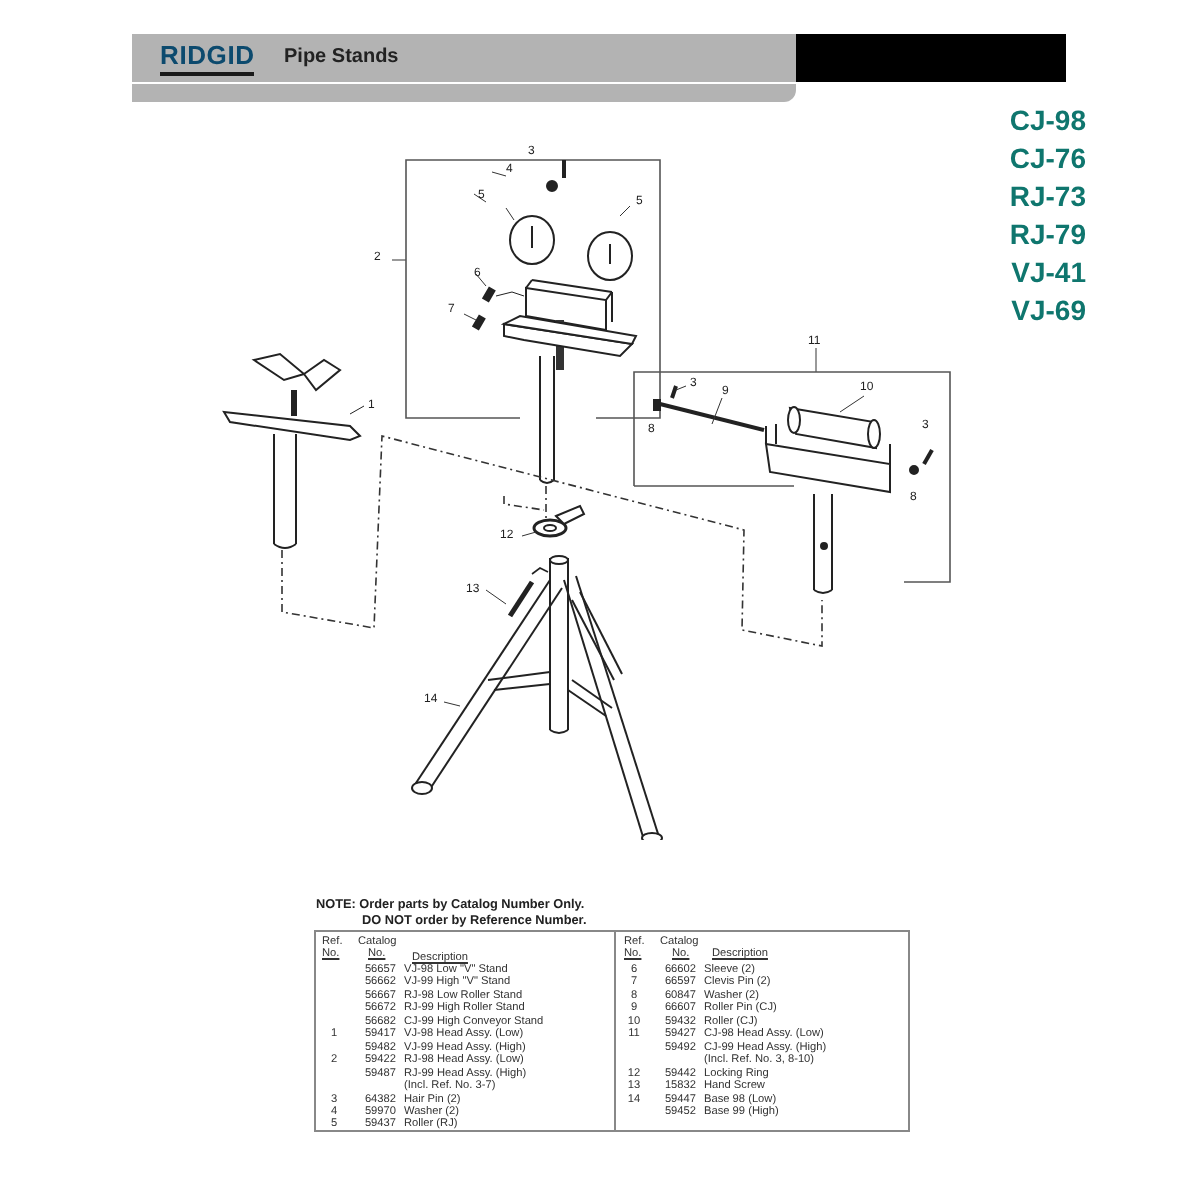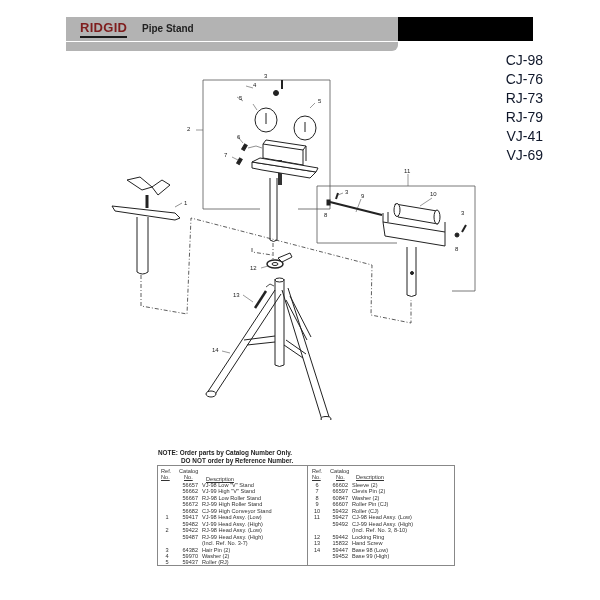--- a/index.html
+++ b/index.html
@@ -3,26 +3,26 @@
 <meta charset="utf-8">
 <style>
   * { box-sizing: border-box; margin: 0; padding: 0; }
   html, body { width: 600px; height: 600px; background: #ffffff; overflow: hidden; }
   body { position: relative; font-family: "Liberation Sans", sans-serif; color: #1a1a1a; }
 
   
   .hdr-gray { position: absolute; left: 66px; top: 17px; width: 332px; height: 24px; background: #b3b3b3; }
   .hdr-gray2 { position: absolute; left: 66px; top: 42px; width: 332px; height: 9px; background: #b3b3b3; border-bottom-right-radius: 6px; }
   .hdr-black { position: absolute; left: 398px; top: 17px; width: 135px; height: 24px; background: #000; }
-  .brand { position: absolute; left: 80px; top: 20px; font-size: 13px; font-weight: bold; letter-spacing: 0.3px; color: #7f1d1d; }
+  .brand { position: absolute; left: 80px; top: 20px; font-size: 13px; font-weight: bold; letter-spacing: 0.3px; color: #0c4a6e; }
   .brand::after { content: ""; position: absolute; left: 0; right: 0; bottom: -3px; height: 2px; background: #1a1a1a; }
   .title { position: absolute; left: 142px; top: 23px; font-size: 10px; font-weight: bold; color: #222; }
 
   .models { position: absolute; left: 483px; top: 51px; width: 60px; }
-  .model { font-size: 14px; font-weight: normal; line-height: 19px; color: #0f172a; text-align: right; }
+  .model { font-size: 14px; font-weight: bold; line-height: 19px; color: #0f766e; text-align: right; }
 
   
   .diagram { position: absolute; left: 0; top: 0; width: 600px; height: 420px; }
   .callout { position: absolute; font-size: 6px; color: #222; font-family: "Liberation Sans", sans-serif; }
 
   
   .note { position: absolute; left: 158px; top: 449px; font-size: 6.4px; font-weight: bold; color: #222; line-height: 8px; }
   .note .l2 { padding-left: 23px; }
 
   
@@ -38,21 +38,21 @@
   .row .cat { width: 26px; text-align: right; padding-right: 4px; }
   .row .desc { flex: 1; }
 </style>
 </head>
 <body>
 
 <div class="hdr-gray"></div>
 <div class="hdr-gray2"></div>
 <div class="hdr-black"></div>
 <div class="brand">RIDGID</div>
-<div class="title">Pipe Stand</div>
+<div class="title">Pipe Stands</div>
 
 <div class="models">
   <div class="model">CJ-98</div>
   <div class="model">CJ-76</div>
   <div class="model">RJ-73</div>
   <div class="model">RJ-79</div>
   <div class="model">VJ-41</div>
   <div class="model">VJ-69</div>
 </div>
 

